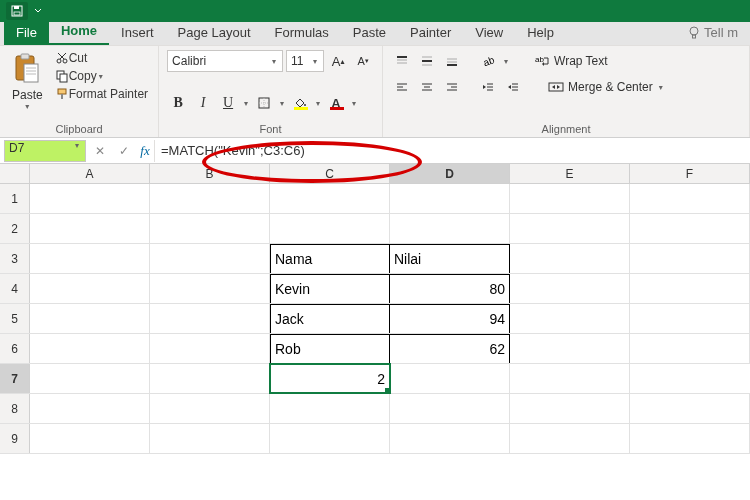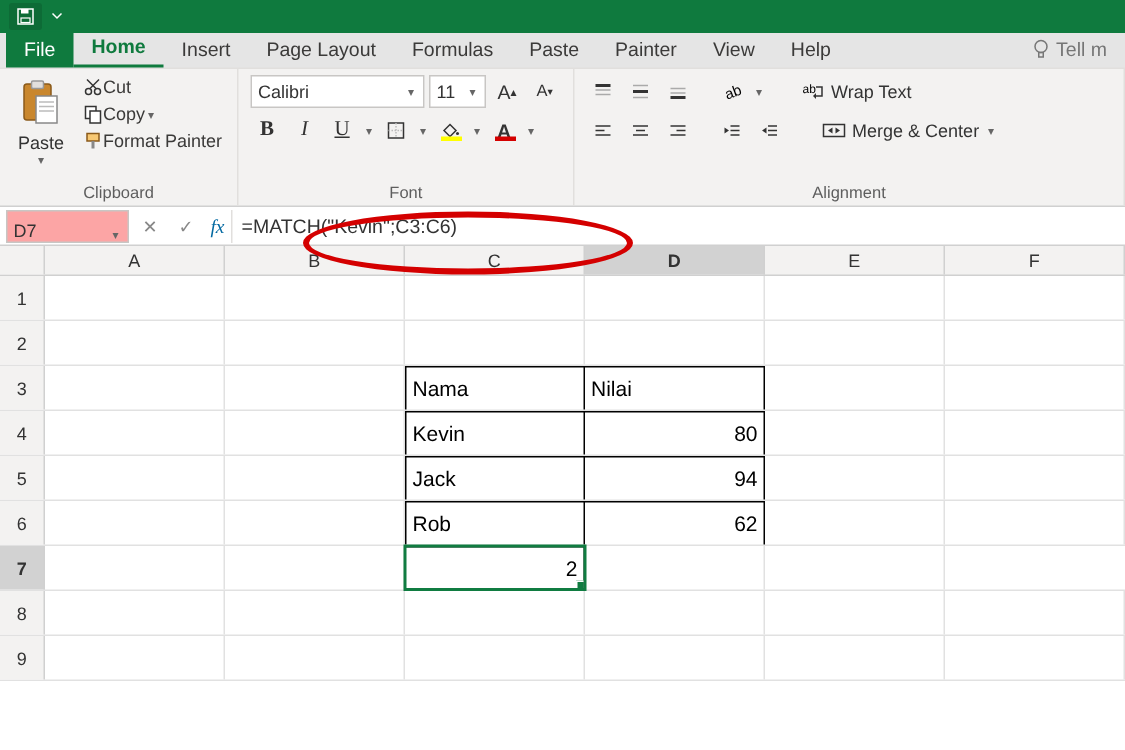--- a/index.html
+++ b/index.html
@@ -23,40 +23,40 @@
   .group-label { text-align: center; font-size: 11px; color: #5e5e5e; padding-top: 2px; }
 
   
   .clip-body { display: flex; gap: 6px; }
   .paste-col { display: flex; flex-direction: column; align-items: center; padding: 2px 4px; cursor: pointer; }
   .paste-col svg { margin-bottom: 2px; }
   .clip-right { display: flex; flex-direction: column; gap: 2px; }
   .mini { display: flex; align-items: center; gap: 0; font-size: 12px; padding: 1px 2px; cursor: pointer; color: #3b3a39; }
 
   
-  .font-body { display: flex; flex-direction: column; gap: 4px; }
+  .font-body { display: flex; flex-direction: column; gap: 20px; }
   .row { display: flex; align-items: center; gap: 3px; }
   .sel { border: 1px solid #c8c6c4; background: #fff; height: 22px; display: flex; align-items: center; padding: 0 4px; font-size: 12px; cursor: pointer; }
   .font-name { width: 116px; justify-content: space-between; }
   .font-size { width: 38px; justify-content: space-between; }
   .iconbtn { width: 22px; height: 22px; display: flex; align-items: center; justify-content: center; cursor: pointer; border: 1px solid transparent; }
   .iconbtn.b { font-weight: 700; font-size: 14px; font-family: 'Times New Roman'; }
   .iconbtn.i { font-style: italic; font-size: 14px; font-family: 'Times New Roman'; }
   .iconbtn.u { text-decoration: underline; font-size: 14px; font-family: 'Times New Roman'; }
   .drop { width: 8px; font-size: 8px; color: #666; cursor: pointer; text-align: center; }
   .colorbox { width: 14px; height: 3px; position: absolute; bottom: 3px; left: 4px; }
   .iconbtn.relpos { position: relative; }
 
   
   .align-body { display: flex; flex-direction: column; gap: 4px; }
   .align-cmd { display: flex; align-items: center; gap: 4px; font-size: 12px; padding: 1px 4px; cursor: pointer; }
 
   
   .fxrow { height: 26px; display: flex; align-items: center; border-bottom: 1px solid #d0d0d0; }
-  .namebox { width: 82px; height: 22px; margin: 0 2px 0 4px; border: 1px solid #c8c6c4; background: #fca5a5; display: flex; align-items: flex-end; justify-content: space-between; padding: 0 4px; font-size: 12px; cursor: text; }
+  .namebox { width: 82px; height: 22px; margin: 0 2px 0 4px; border: 1px solid #c8c6c4; background: #bef264; display: flex; align-items: flex-start; justify-content: space-between; padding: 0 4px; font-size: 12px; cursor: text; }
   .fxbtn { width: 24px; height: 22px; display: flex; align-items: center; justify-content: center; color: #888; cursor: pointer; }
   .fxlabel { font-style: italic; font-family: 'Times New Roman', serif; font-size: 13px; color: #0369a1; width: 18px; text-align: center; }
   .fxinput { flex: 1; padding: 0 6px; font-size: 13px; color: #333; height: 22px; display: flex; align-items: center; border-left: 1px solid #e1dfdd; cursor: text; }
 
   
   .redcircle { position: absolute; left: 202px; top: 141px; width: 220px; height: 42px; border: 4px solid #d40000; border-radius: 50%; pointer-events: none; z-index: 30; }
 
   
   .sheet { position: relative; }
   .colhdrs { display: flex; height: 20px; background: #f3f2f1; border-bottom: 1px solid #d0d0d0; }

